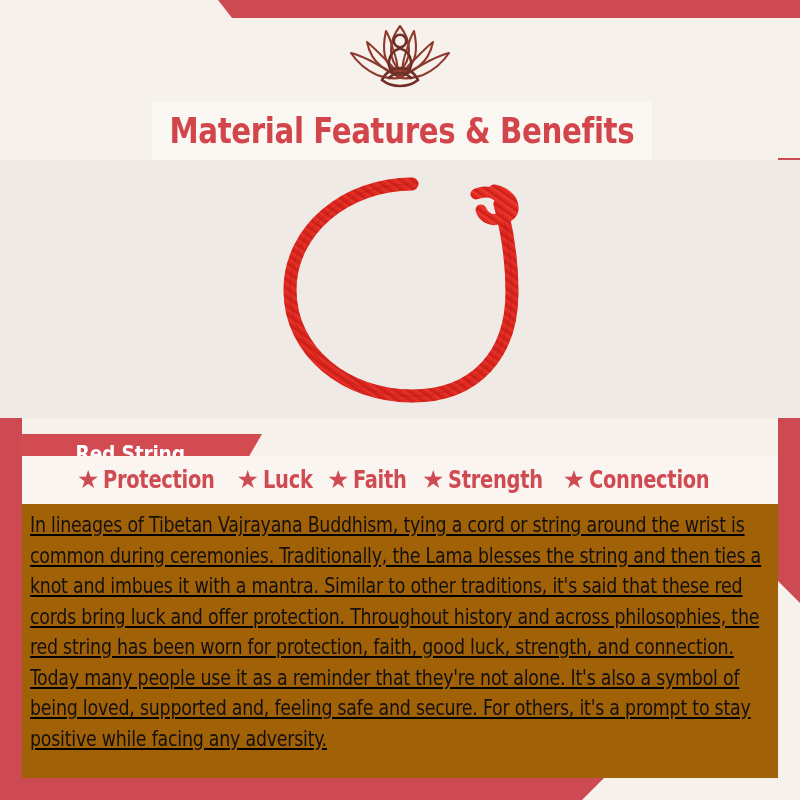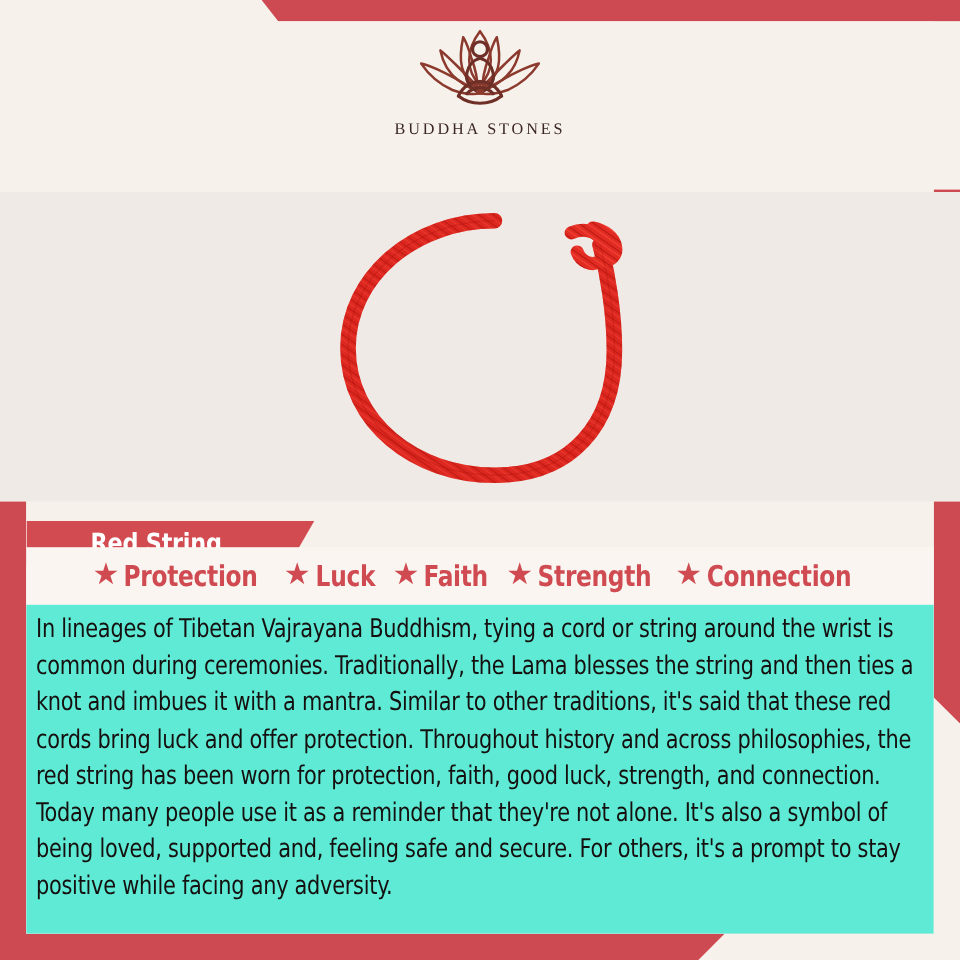--- a/index.html
+++ b/index.html
@@ -184,23 +184,24 @@
     letter-spacing: -0.3px;
   }
 
   
   #body-card {
     position: absolute;
     top: 504px;
     left: 22px;
     width: 756px;
     height: 274px;
-    background: #5eead4;
+    background: #a16207;
     box-sizing: border-box;
     padding: 6px 14px 0 8px;
+    text-decoration: underline;
   }
   #body-text {
     margin: 0;
     color: #15100f;
     font-family: "DejaVu Sans Condensed", "DejaVu Sans", "Liberation Sans", sans-serif;
     font-size: 21.5px;
     font-weight: 500;
     line-height: 30.5px;
     letter-spacing: -0.25px;
     transform: scaleX(0.9);
@@ -236,20 +237,23 @@
           <path d="M75 28.5 C81 30 85 35 86 41 C87 47 84 52 79 55"></path>
           <path d="M57 60 C61 52 67 48 75 48 C83 48 89 52 93 60"></path>
           <path d="M57 60 C62 64 68 66 75 66 C82 66 88 64 93 60"></path>
           <path d="M64 58 C68 54 71 53 75 53 C79 53 82 54 86 58"></path>
         </g>
       </svg>
       <span id="logo-text">BUDDHA STONES</span>
     </div>
   </div>
 
+  <div id="title-band">
+    <span id="title-text">Material Features &amp; Benefits</span>
+  </div>
 
   <div id="photo-area">
     <svg id="bracelet" width="300" height="250" viewBox="0 0 300 250">
       <defs>
         <pattern id="braid" width="7" height="7" patternUnits="userSpaceOnUse" patternTransform="rotate(35)">
           <rect width="7" height="7" fill="#e02a22"></rect>
           <path d="M0 0 L7 0" stroke="#b51810" stroke-width="1.6"></path>
           <path d="M0 3.5 L7 3.5" stroke="#ff5544" stroke-width="1.1" opacity="0.55"></path>
         </pattern>
       </defs>

